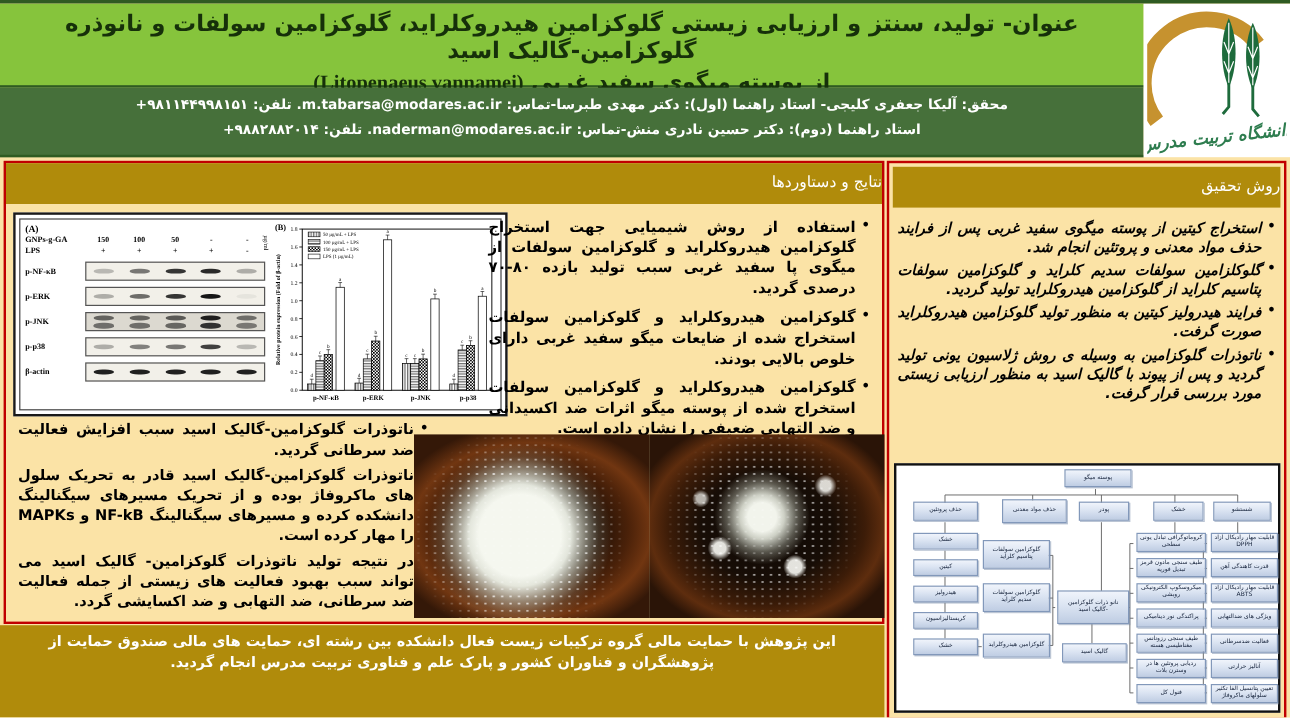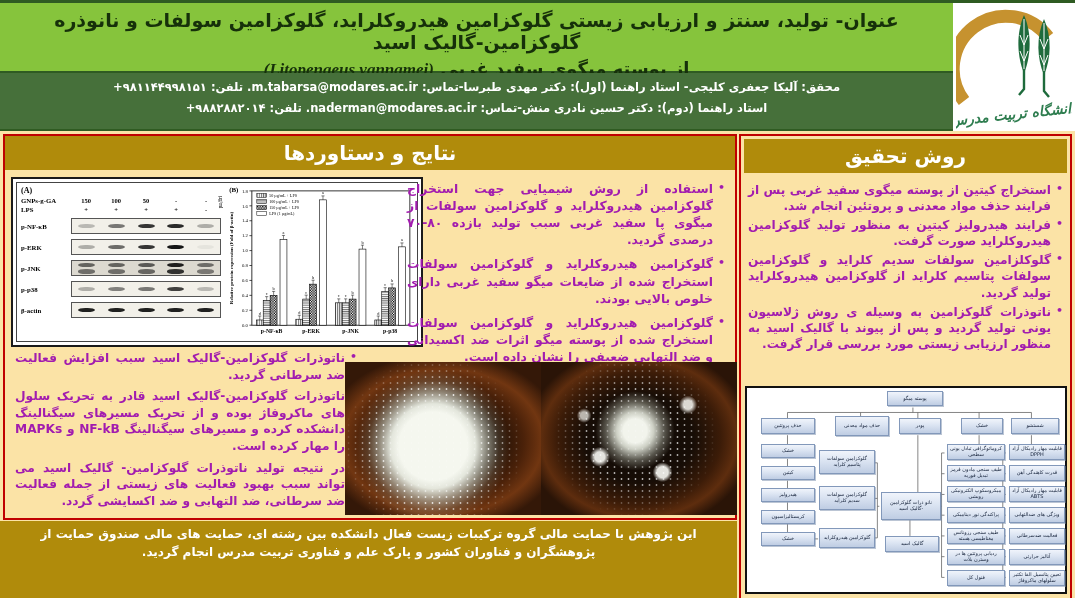--- a/index.html
+++ b/index.html
@@ -4,28 +4,28 @@
 <style>
   html,body{margin:0;padding:0;}
   body{font-family:"DejaVu Sans",sans-serif;}
   #poster{position:relative;width:1075px;height:598px;background:#FBE3A6;overflow:hidden;border-top:3px solid #2F5B22;box-sizing:border-box;padding-left:36px;}
 
   
   #header{position:absolute;left:0;top:0;width:1075px;height:128px;}
   #title-band{position:absolute;left:0;top:0;width:953px;height:70px;background:#86C43C;border-bottom:2px solid #2F5B22;box-sizing:border-box;direction:rtl;text-align:center;color:#16300A;}
   #title-line1{font-size:19px;font-weight:700;margin-top:6px;letter-spacing:-0.2px;}
   #title-line2{font-size:18px;font-weight:700;margin-top:5px;}
-  #title-species{font-family:"Liberation Serif",serif;font-style:italic;font-size:17px;font-weight:700;direction:ltr;unicode-bidi:embed;}
+  #title-species{font-family:"Liberation Serif",serif;font-size:17px;font-weight:700;direction:ltr;unicode-bidi:embed;}
   #contact-band{position:absolute;left:0;top:70px;width:953px;height:58px;background:#46703A;border-bottom:2px solid #2F5B22;box-sizing:border-box;direction:rtl;text-align:center;color:#FFFFFF;}
   .contact-line{font-size:11.5px;font-weight:700;margin-top:7px;}
   #logo-box{position:absolute;right:0;top:0;width:122px;height:128px;background:#FFFFFF;display:flex;align-items:center;justify-content:center;}
 
   
-  .gold-bar{background:#B08B0B;color:#fff;text-align:center;font-size:20px;font-weight:700;line-height:34px;height:34px;direction:rtl;}
-  ul.bullets{list-style:none;margin:0;padding:0 16px 0 6px;direction:rtl;text-align:justify;color:#a21caf;}
+  .gold-bar{background:#B08B0B;color:#fff;font-size:13px;font-weight:400;line-height:34px;height:34px;direction:rtl;}
+  ul.bullets{list-style:none;margin:0;padding:0 16px 0 6px;direction:rtl;text-align:justify;color:#000000;}
   ul.bullets li{position:relative;font-weight:700;}
   ul.bullets li::before{content:"•";position:absolute;right:-12px;top:0;font-size:11px;}
 
   
   #left-panel{position:absolute;left:3px;top:131px;width:734px;height:386px;background:#FBE3A6;border:2px solid #C00000;box-sizing:border-box;}
   #results-bullets-top{position:absolute;right:6px;top:44px;width:306px;font-size:12.4px;line-height:1.38;}
   #results-bullets-top li{margin-bottom:7px;}
   #results-bullets-bottom{position:absolute;left:4px;top:214px;width:330px;font-size:12.2px;line-height:1.36;}
   #results-bullets-bottom li{margin-bottom:5px;}
 
@@ -63,21 +63,21 @@
     mask-image:radial-gradient(circle at 48% 48%,rgba(0,0,0,.3) 0 18%,rgba(0,0,0,.85) 34%,rgba(0,0,0,.4) 50%,transparent 64%);}
 
   
   #sponsor-band{position:absolute;left:0;top:518px;width:737px;height:80px;background:#B08B0B;color:#fff;direction:rtl;text-align:center;}
   #sponsor-title{font-size:15px;font-weight:700;text-decoration:underline;text-underline-offset:3px;margin-top:5px;}
   #sponsor-text{font-size:12px;font-weight:700;line-height:1.5;margin:4px 26px 0 26px;}
 
   
   #right-panel{position:absolute;left:739px;top:131px;width:333px;height:466px;background:#FBE3A6;border:2px solid #C00000;box-sizing:border-box;padding:3px;}
   #methods-bullets{margin-top:9px;font-size:12.2px;line-height:1.32;padding-left:4px;}
-  #methods-bullets li{margin-bottom:3px;}
+  #methods-bullets li{margin-bottom:3px;font-style:italic;}
 
   
   #flowchart-box{position:absolute;left:4px;bottom:4px;width:322px;height:208px;background:#fff;border:2px solid #111;box-sizing:border-box;}
   #flow{position:relative;width:100%;height:100%;}
   #flow svg.lines{position:absolute;left:0;top:0;width:100%;height:100%;}
   .fl-box{position:absolute;background:linear-gradient(180deg,#f0f4fb 0%,#dbe4f2 45%,#bfcde3 100%);border:1px solid #8298ba;box-shadow:1px 1px 0 rgba(120,140,170,.5);display:flex;align-items:center;justify-content:center;text-align:center;font-size:5px;line-height:1.12;direction:rtl;color:#16233b;box-sizing:border-box;padding:1px;overflow:hidden;}
 </style>
 </head>
 <body>
 
@@ -335,22 +335,22 @@
   </div>
 
   <div id="sponsor-band">
     <div id="sponsor-text">این پژوهش با حمایت مالی گروه ترکیبات زیست فعال دانشکده بین رشته ای، حمایت های مالی صندوق حمایت از پژوهشگران و فناوران کشور و پارک علم و فناوری تربیت مدرس انجام گردید.</div>
   </div>
 
   <div id="right-panel">
     <div class="gold-bar">روش تحقیق</div>
     <ul class="bullets" id="methods-bullets">
         <li>استخراج کیتین از پوسته میگوی سفید غربی پس از فرایند حذف مواد معدنی و پروتئین انجام شد.</li>
+        <li>گلوکلزامین سولفات سدیم کلراید و گلوکزامین سولفات پتاسیم کلراید از گلوکزامین هیدروکلراید تولید گردید.</li>
         <li>فرایند هیدرولیز کیتین به منظور تولید گلوکزامین هیدروکلراید صورت گرفت.</li>
-        <li>گلوکلزامین سولفات سدیم کلراید و گلوکزامین سولفات پتاسیم کلراید از گلوکزامین هیدروکلراید تولید گردید.</li>
         <li>ناتوذرات گلوکزامین به وسیله ی روش ژلاسیون یونی تولید گردید و پس از پیوند با گالیک اسید به منظور ارزیابی زیستی مورد بررسی قرار گرفت.</li>
       </ul>
     <div id="flowchart-box">
       <div id="flow">
         <svg class="lines" viewBox="0 0 322 203">
           <path stroke="#666" stroke-width="0.8" fill="none" d="M168 18 V23 M41 23 H288 M41 23 V30 M115 23 V28 M173 23 V30 M235 23 V30 M288 23 V30
                M41 46 V56 M41 70 V78 M41 92 V100 M41 114 V122 M41 136 V144 M68 151 H72
                M128 74 H132 M128 110 H132 M128 150 H132 M132 74 V150 M132 118 H134
                M165 132 V148 M173 46 V104
                M194 118 H197 M197 64 V190 M197 64 H200 M197 85 H200 M197 106 H200 M197 127 H200 M197 148 H200 M197 169 H200 M197 190 H200

